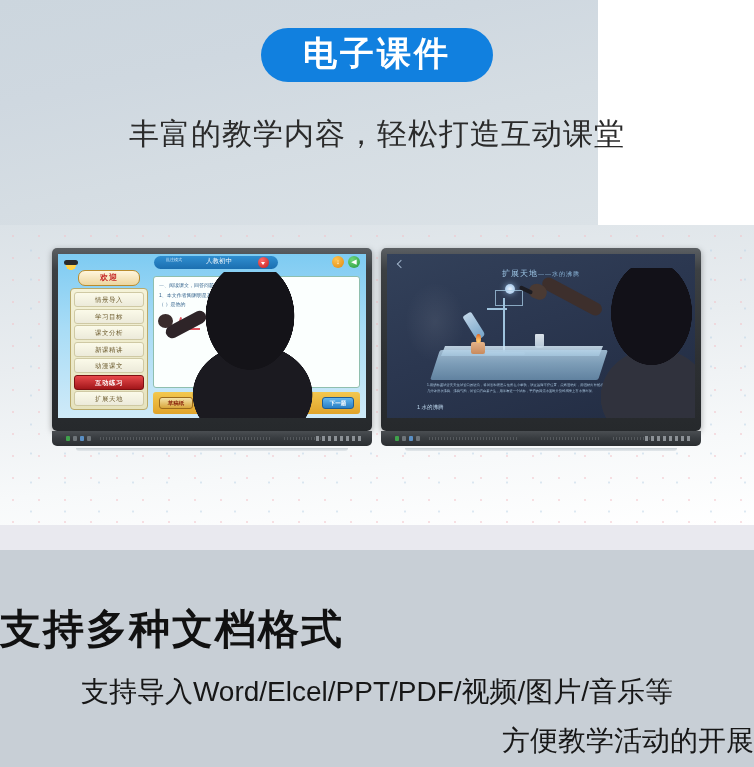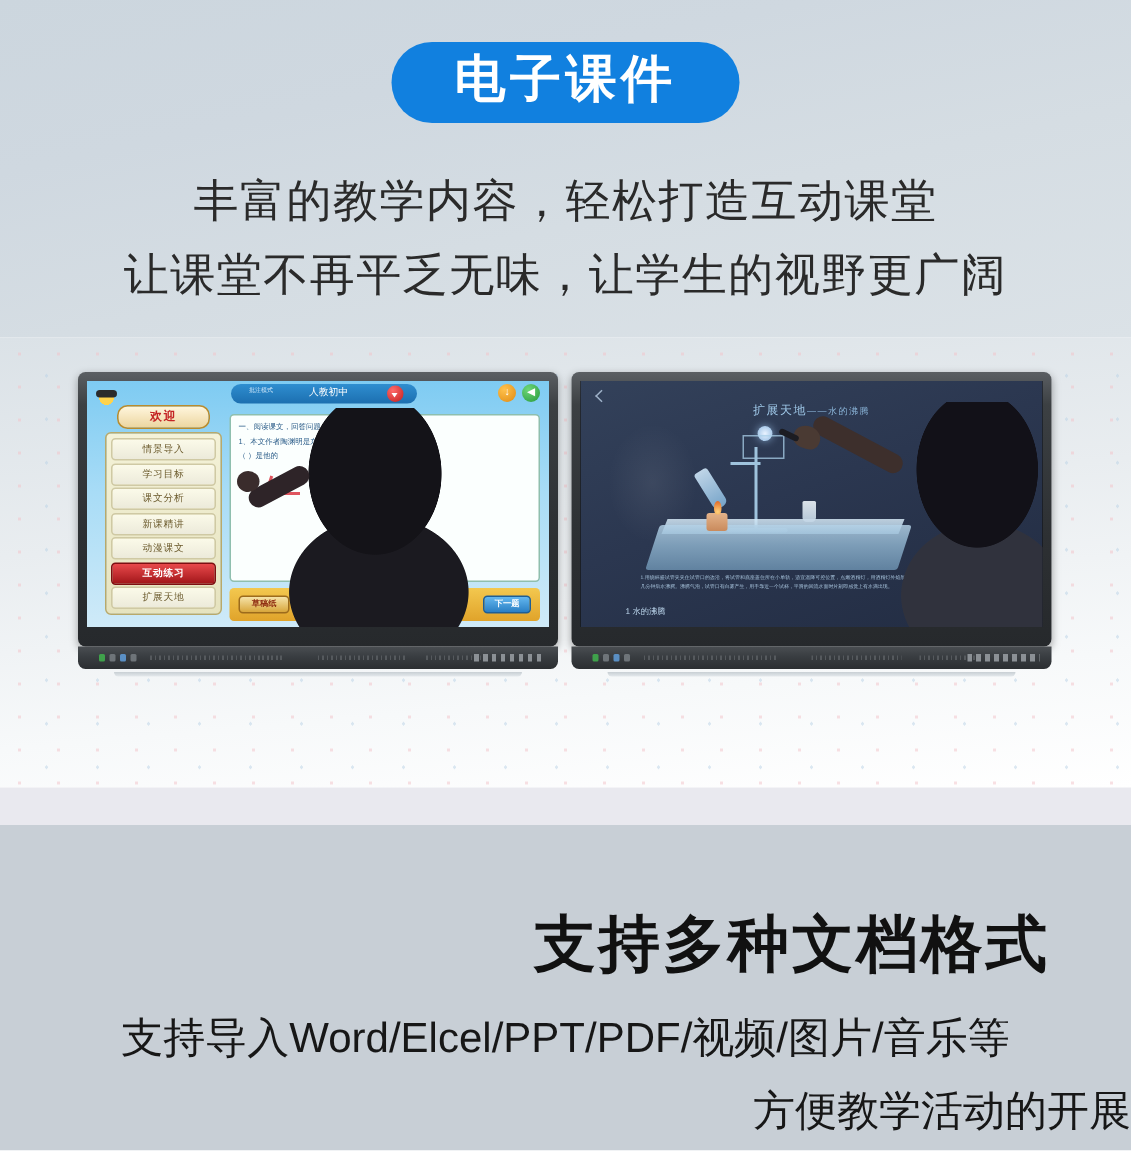--- a/index.html
+++ b/index.html
@@ -6,21 +6,21 @@
   html,body { width:754px; height:767px; }
   body {
     font-family:"Liberation Sans","DejaVu Sans",sans-serif;
     background:#ffffff;
     overflow:hidden;
     position:relative;
   }
 
   
   .hero{
-    position:absolute; left:0; top:0; width:754px; height:225px;
+    position:absolute; left:0; top:0; width:598px; height:225px;
     background:linear-gradient(168deg,#ccd6de 0%,#cfd8e0 30%,#d5dde3 60%,#dbe2e7 100%);
   }
   .badge-wrap{ position:absolute; top:28px; left:0; width:754px; text-align:center; }
   .badge{
     display:inline-block;
     background:#1180df;
     color:#ffffff;
     font-size:34px;
     font-weight:bold;
     letter-spacing:3px;
@@ -231,39 +231,38 @@
 
   
   .band-light{ position:absolute; left:0; top:525px; width:754px; height:25px; background:#e9e9ef; }
 
   
   .footer{
     position:absolute; left:0; top:550px; width:754px; height:217px;
     background:#c8cfd6;
   }
   .f-title{
-    position:absolute; left:0; top:52px; width:700px; text-align:right;
+    position:absolute; left:0; top:52px; width:700px; text-align:left;
     font-size:41px; font-weight:bold; color:#111111; letter-spacing:2px;
   }
   .f-sub{
     position:absolute; left:0; width:754px; text-align:center;
     font-size:28px; color:#171717; letter-spacing:0px;
   }
   .f-sub.s1{ top:123px; }
   .f-sub.s2{ top:172px;text-align:right; }
 </style>
 </head>
 <body>
 
 <div class="hero">
   <div class="badge-wrap">
     <span class="badge">电子课件</span>
   </div>
   <div class="hero-line l1">丰富的教学内容，轻松打造互动课堂</div>
-  <div class="hero-line l2">让课堂不再平乏无味，让学生的视野更广阔</div>
 </div>
 
 <div class="photo-band">
   <div class="confetti"></div>
 
   <div class="tablet left">
     <div class="bezel">
       <div class="screen">
         <div class="cw">
 

